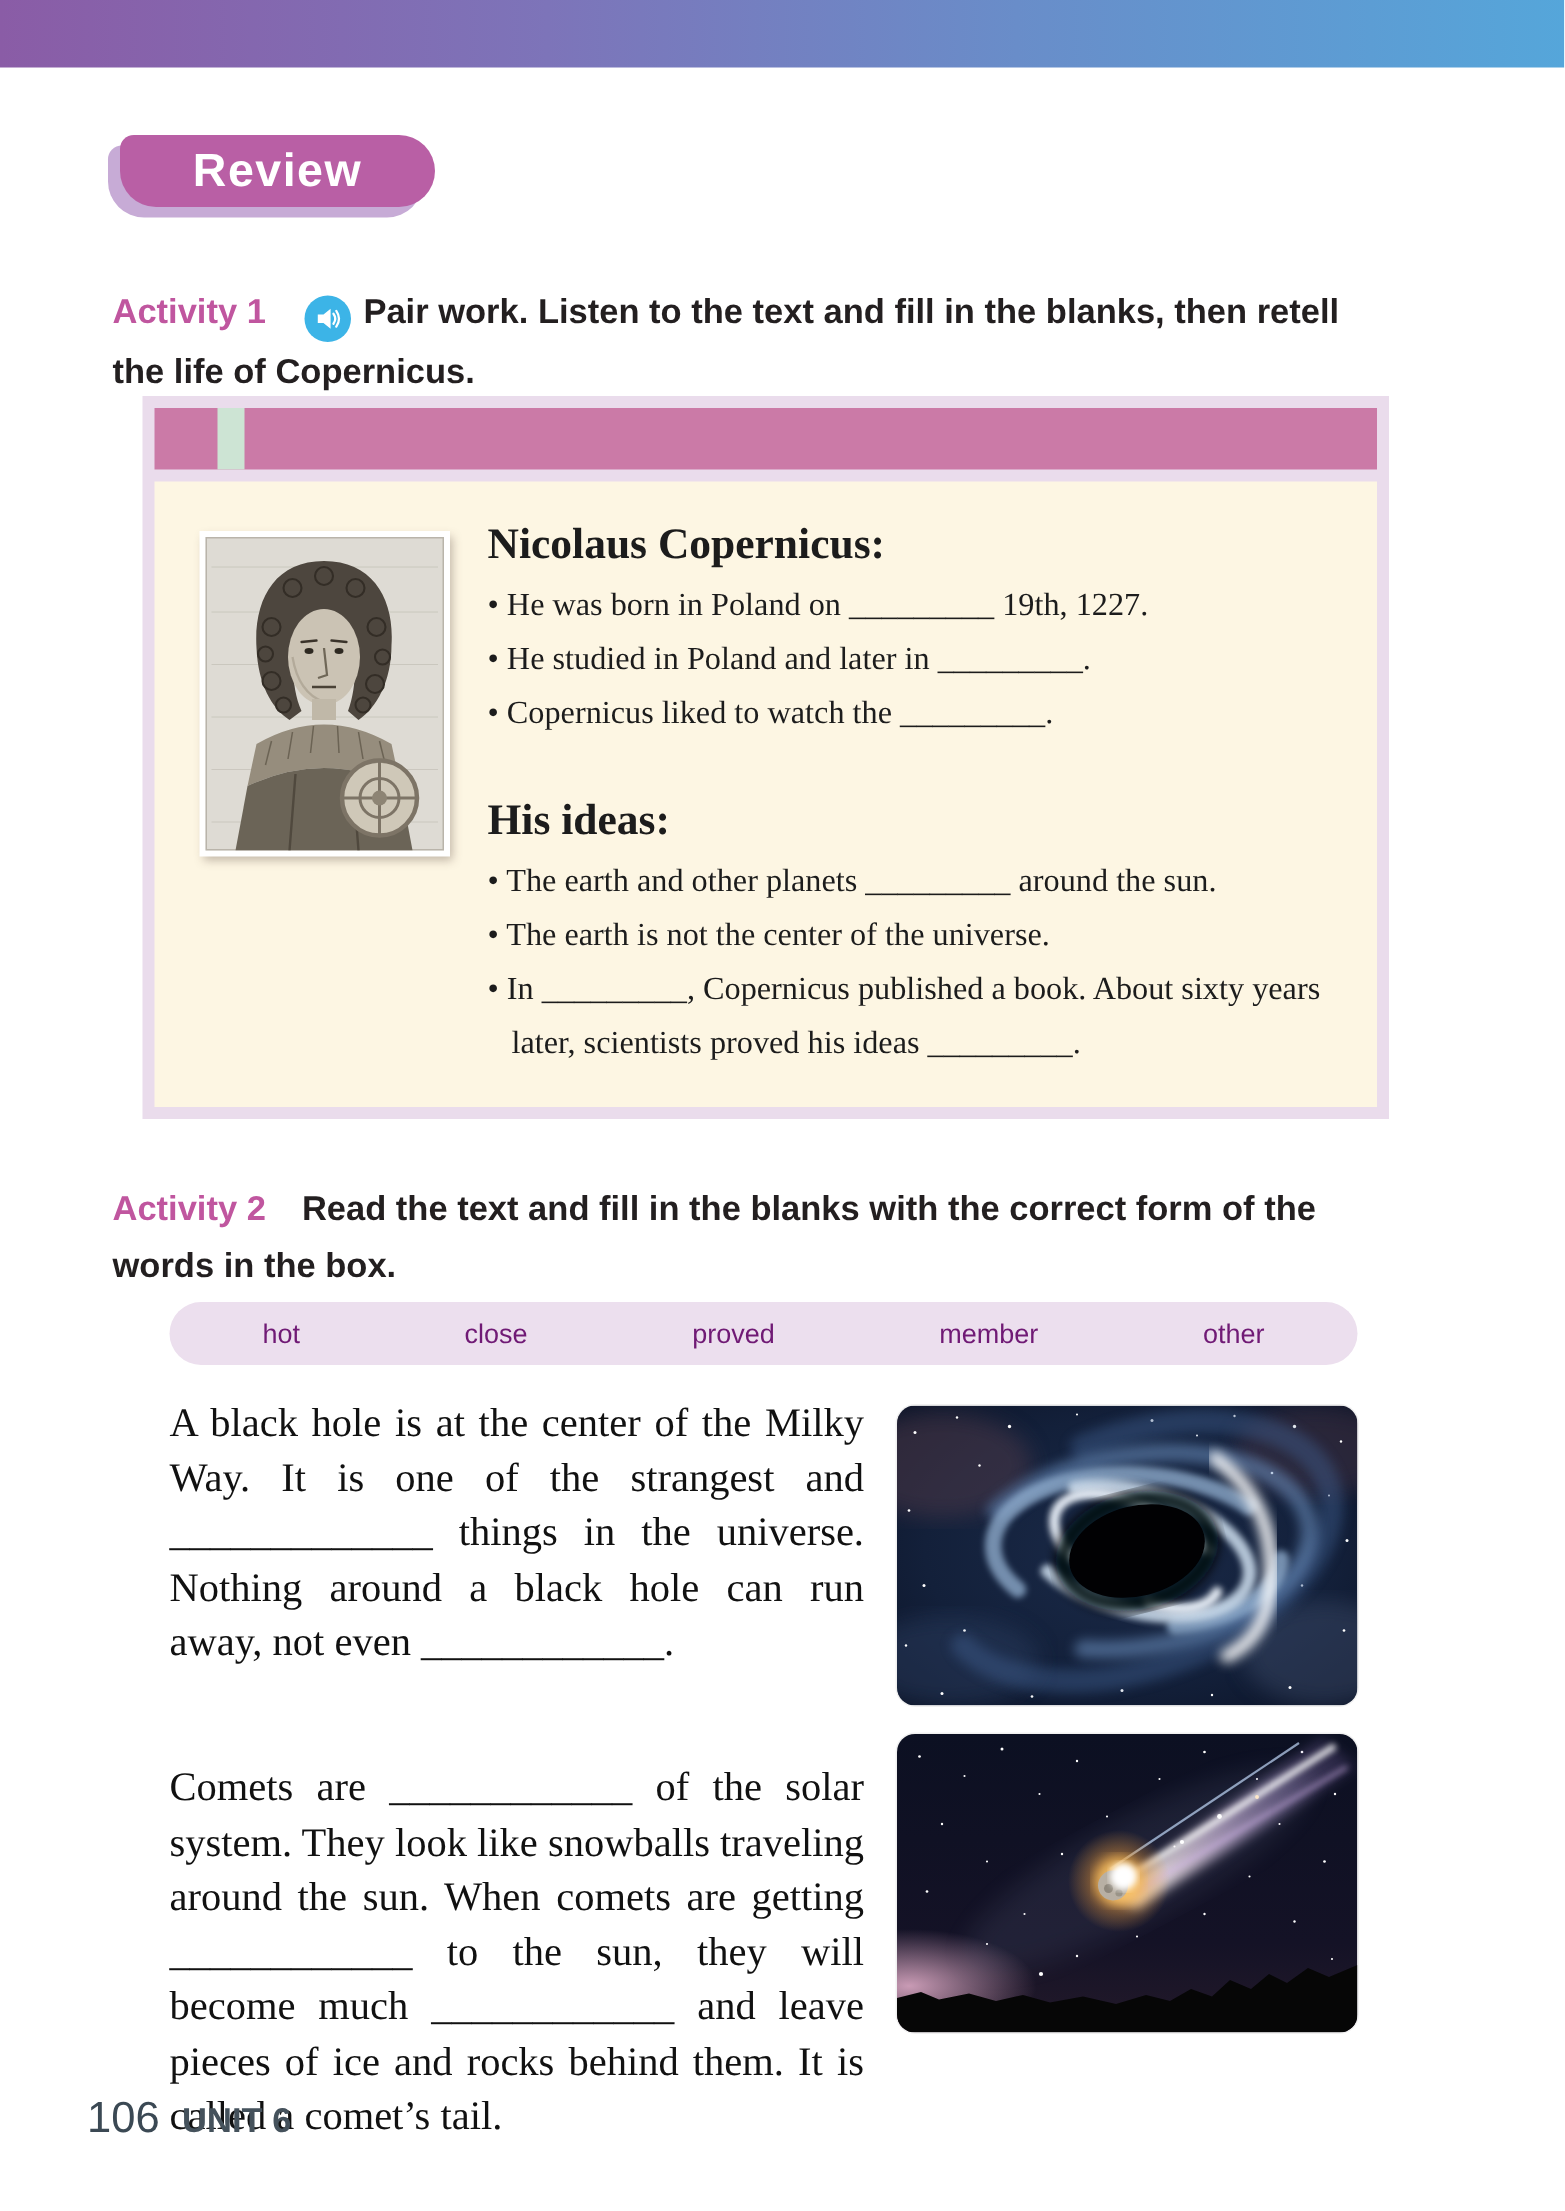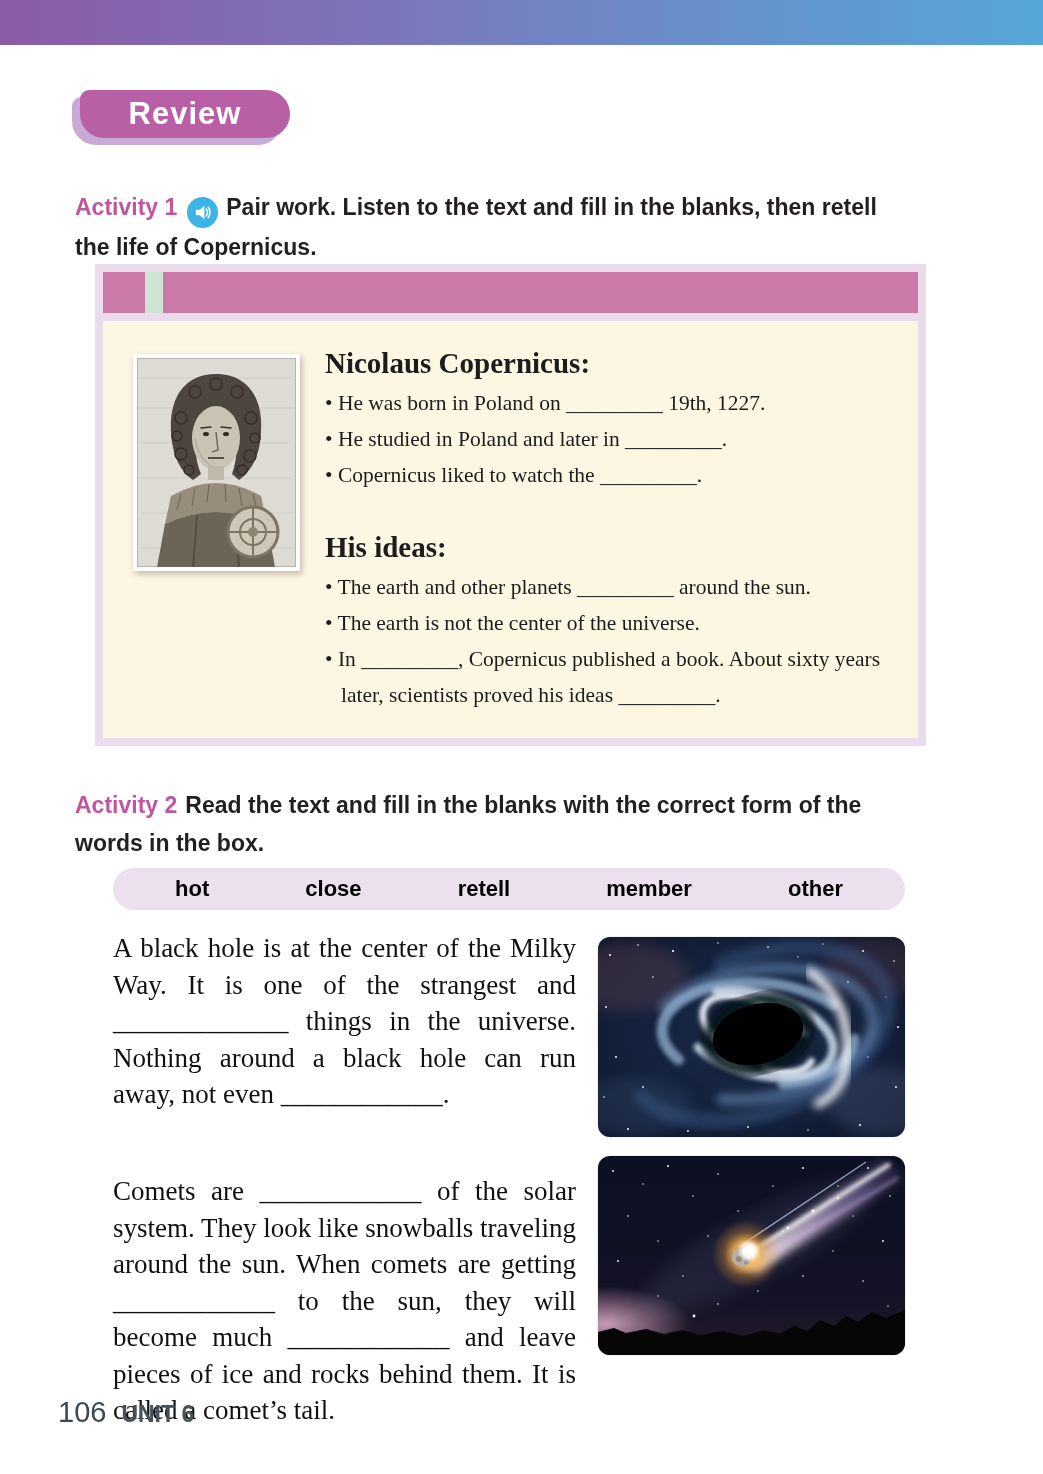--- a/index.html
+++ b/index.html
@@ -25,21 +25,21 @@
   }
   .review-badge span { color:#ffffff; font-size:31px; font-weight:800; letter-spacing:1px; }
 
   
   .activity-heading {
     position:absolute; left:75px; width:900px;
     font-size:23px; font-weight:700; line-height:38px; color:#231f20;
   }
   #act1-heading { top:188px; }
   #act2-heading { top:786px; }
-  .act-label { color:#c0569f; margin-right:8px; }
+  .act-label { color:#c0569f; margin-right:24px; }
   .audio-btn {
     display:inline-flex; width:31px; height:31px; border-radius:50%;
     background:#3cb4e7; vertical-align:-7px; margin:0 8px 0 2px;
     align-items:center; justify-content:center;
   }
 
   
   .cop-box { position:absolute; left:95px; top:264px; width:831px; height:482px; background:#eadcec; }
   .cop-bar { position:absolute; left:8px; right:8px; top:8px; height:41px; background:#cb7aa7; }
   .cop-bar .stripe { position:absolute; left:42px; top:0; width:18px; height:41px; background:#cde4d4; }
@@ -57,21 +57,21 @@
   .bullet { line-height:36px; padding-left:16px; text-indent:-16px; }
   .sec2-title { margin-top:38px !important; }
 
   
   .word-pill {
     position:absolute; left:113px; top:868px; width:792px; height:42px;
     background:#ecdfee; border-radius:21px;
     display:flex; align-items:center; justify-content:space-between;
     padding:0 62px;
   }
-  .word { font-size:22px; color:#000000;font-weight:bold; }
+  .word { font-size:18px; color:#701a75; }
 
   
   .para {
     position:absolute; left:113px; width:463px;
     font-family:"Liberation Serif", serif; font-size:27px; line-height:36.5px;
     text-align:justify; color:#111111;
   }
   #para1 { top:930px; }
   #para2 { top:1141px;margin-top:32px; }
 
@@ -201,21 +201,21 @@
   </div>
 
   <div class="activity-heading" id="act2-heading">
     <span class="act-label">Activity 2</span><span>Read the text and fill in the blanks with the correct form of the</span><br>
     <span>words in the box.</span>
   </div>
 
   <div class="word-pill">
       <span class="word">hot</span>
       <span class="word">close</span>
-      <span class="word">retell</span>
+      <span class="word">proved</span>
       <span class="word">member</span>
       <span class="word">other</span>
     </div>
 
   <p class="para" id="para1">A black hole is at the center of the Milky Way. It is one of the strangest and _____________ things in the universe. Nothing around a black hole can run away, not even ____________.</p>
   <p class="para" id="para2">Comets are ____________ of the solar system. They look like snowballs traveling around the sun. When comets are getting ____________ to the sun, they will become much ____________ and leave pieces of ice and rocks behind them. It is called a comet’s tail.</p>
 
   <div class="photo" id="img-blackhole">
     <svg width="307" height="200" viewBox="0 0 307 200">
       <defs>

